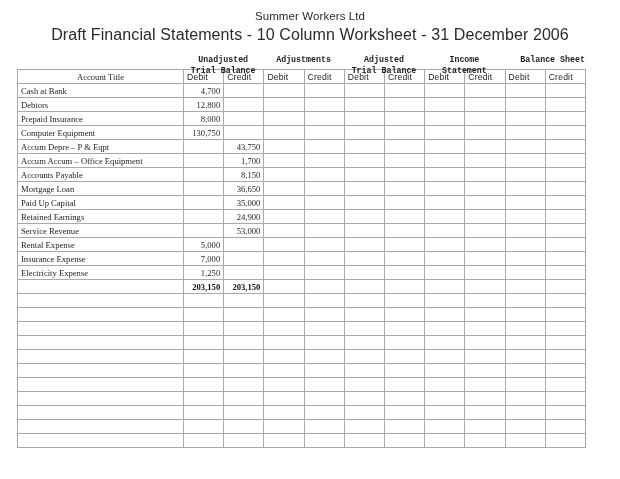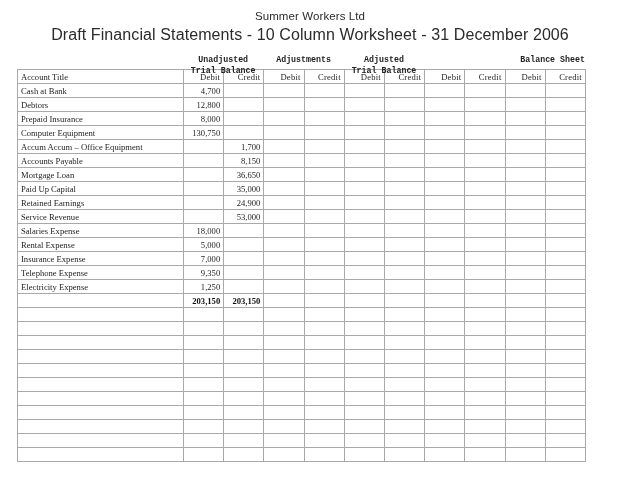--- a/index.html
+++ b/index.html
@@ -75,28 +75,28 @@
     font-weight: normal;
     line-height: 12px;
     overflow: hidden;
     white-space: nowrap;
     color: #242424;
   }
   
   .grp-start { border-left: 1px solid #5f5f5f !important; }
 
   th.colhead {
-    font-family: Liberation Serif, serif;
-    text-align: right;
+    font-family: Liberation Sans, sans-serif;
+    text-align: left;
     color: #3a3a3a;
     font-size: 8.6px;
     letter-spacing: .2px;
   }
   th.acct-head {
-    text-align: left;
+    text-align: center;
     color: #242424;
   }
 
   td.acct { text-align: left; }
   td.num  { text-align: right; padding-right: 5px; }
 
   tr.totals td {
     font-weight: bold;
     color: #111;
   }
@@ -121,20 +121,24 @@
       <span>Trial Balance</span>
     </div>
     <div class="group-head" id="gh1" style="left: 263.4px; width: 80.4px;">
       <span>Adjustments</span>
       <span></span>
     </div>
     <div class="group-head" id="gh2" style="left: 343.8px; width: 80.4px;">
       <span>Adjusted</span>
       <span>Trial Balance</span>
     </div>
+    <div class="group-head" id="gh3" style="left: 424.2px; width: 80.4px;">
+      <span>Income</span>
+      <span>Statement</span>
+    </div>
     <div class="group-head" id="gh4" style="left: 504.6px; width: 80.4px; text-align: right;">
       <span>Balance Sheet</span>
       <span></span>
     </div>
   </div>
 
   <table class="ws">
     <colgroup id="ws-cols">
         <col style="width:166px">
         <col style="width:40.2px">
@@ -211,20 +215,33 @@
           <td class="num grp-start"></td>
           <td class="num"></td>
           <td class="num grp-start"></td>
           <td class="num"></td>
           <td class="num grp-start"></td>
           <td class="num"></td>
           <td class="num grp-start"></td>
           <td class="num"></td>
         </tr>
         <tr>
+          <td class="acct">Accum Depre – P &amp; Eqpt</td>
+          <td class="num grp-start"></td>
+          <td class="num">43,750</td>
+          <td class="num grp-start"></td>
+          <td class="num"></td>
+          <td class="num grp-start"></td>
+          <td class="num"></td>
+          <td class="num grp-start"></td>
+          <td class="num"></td>
+          <td class="num grp-start"></td>
+          <td class="num"></td>
+        </tr>
+        <tr>
           <td class="acct">Accum Accum – Office Equipment</td>
           <td class="num grp-start"></td>
           <td class="num">1,700</td>
           <td class="num grp-start"></td>
           <td class="num"></td>
           <td class="num grp-start"></td>
           <td class="num"></td>
           <td class="num grp-start"></td>
           <td class="num"></td>
           <td class="num grp-start"></td>
@@ -279,33 +296,20 @@
           <td class="num"></td>
           <td class="num grp-start"></td>
           <td class="num"></td>
           <td class="num grp-start"></td>
           <td class="num"></td>
         </tr>
         <tr>
           <td class="acct">Service Revenue</td>
           <td class="num grp-start"></td>
           <td class="num">53,000</td>
-          <td class="num grp-start"></td>
-          <td class="num"></td>
-          <td class="num grp-start"></td>
-          <td class="num"></td>
-          <td class="num grp-start"></td>
-          <td class="num"></td>
-          <td class="num grp-start"></td>
-          <td class="num"></td>
-        </tr>
-        <tr>
-          <td class="acct">Salaries Expense</td>
-          <td class="num grp-start">18,000</td>
-          <td class="num"></td>
           <td class="num grp-start"></td>
           <td class="num"></td>
           <td class="num grp-start"></td>
           <td class="num"></td>
           <td class="num grp-start"></td>
           <td class="num"></td>
           <td class="num grp-start"></td>
           <td class="num"></td>
         </tr>
         <tr>
@@ -317,33 +321,20 @@
           <td class="num grp-start"></td>
           <td class="num"></td>
           <td class="num grp-start"></td>
           <td class="num"></td>
           <td class="num grp-start"></td>
           <td class="num"></td>
         </tr>
         <tr>
           <td class="acct">Insurance Expense</td>
           <td class="num grp-start">7,000</td>
-          <td class="num"></td>
-          <td class="num grp-start"></td>
-          <td class="num"></td>
-          <td class="num grp-start"></td>
-          <td class="num"></td>
-          <td class="num grp-start"></td>
-          <td class="num"></td>
-          <td class="num grp-start"></td>
-          <td class="num"></td>
-        </tr>
-        <tr>
-          <td class="acct">Telephone Expense</td>
-          <td class="num grp-start">9,350</td>
           <td class="num"></td>
           <td class="num grp-start"></td>
           <td class="num"></td>
           <td class="num grp-start"></td>
           <td class="num"></td>
           <td class="num grp-start"></td>
           <td class="num"></td>
           <td class="num grp-start"></td>
           <td class="num"></td>
         </tr>

